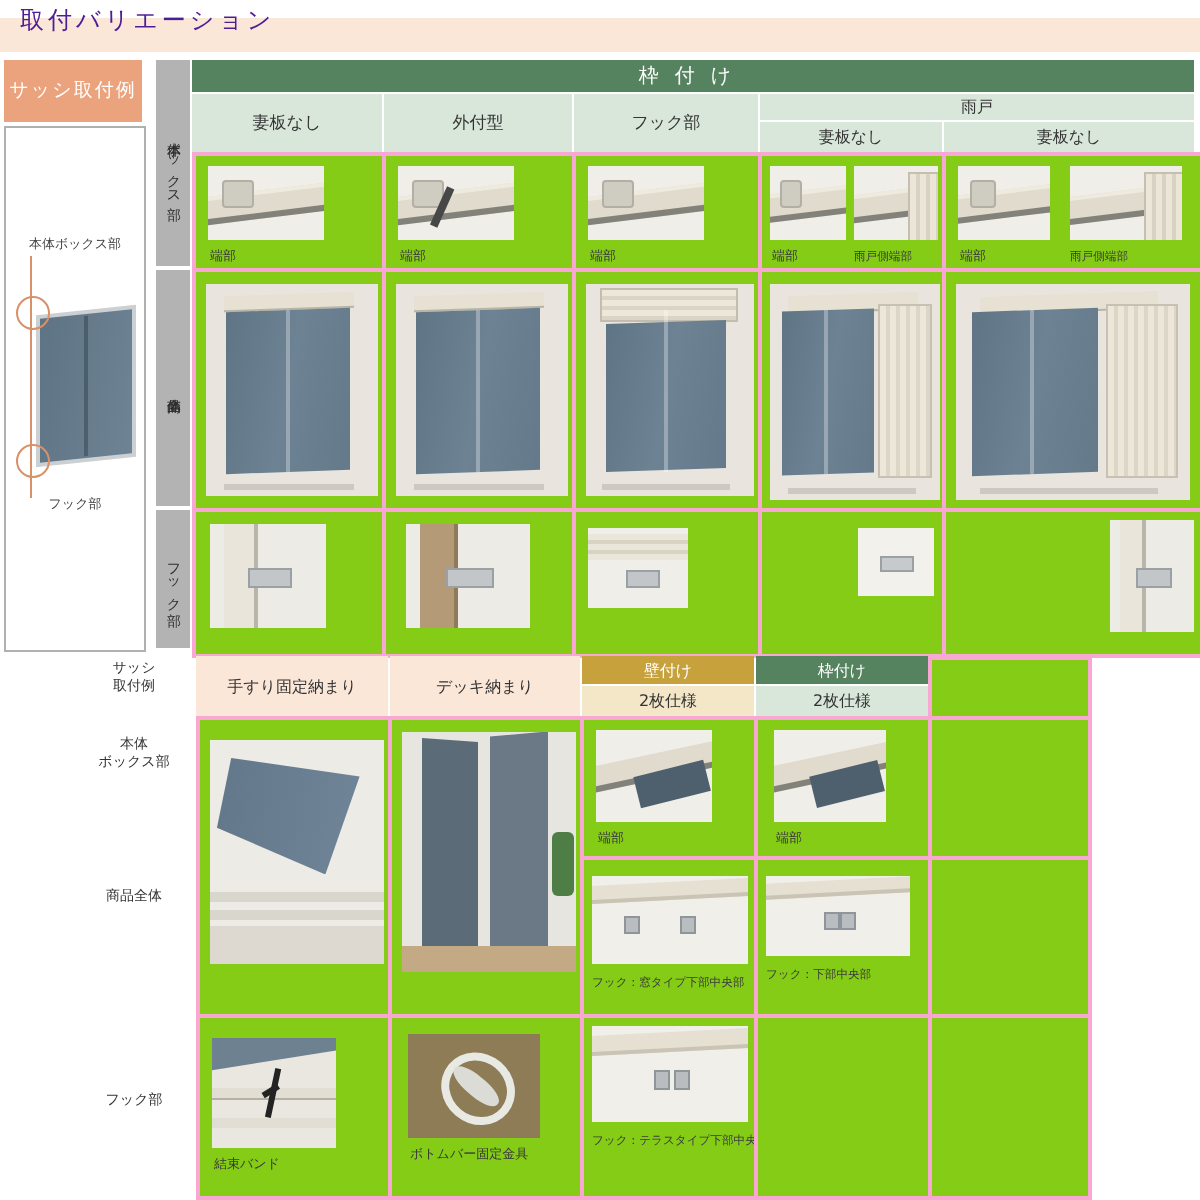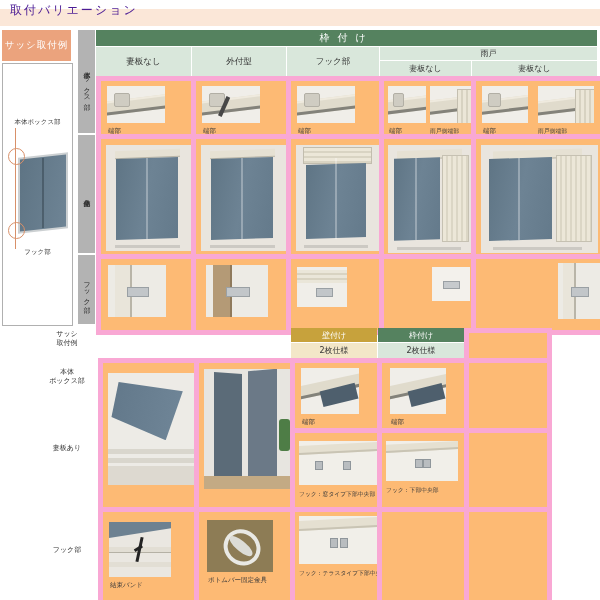--- a/index.html
+++ b/index.html
@@ -16,21 +16,21 @@
          display:flex;align-items:center;justify-content:center;}
   .goldband{position:absolute;background:var(--gold,#c7a23c);color:#fff;font-size:8px;
          display:flex;align-items:center;justify-content:center;}
   .goldlite{position:absolute;background:var(--goldlight,#f3e7c8);color:#333;font-size:8px;
          display:flex;align-items:center;justify-content:center;}
   .peachcell{position:absolute;background:var(--peach,#fbe7d8);color:#333;font-size:8px;
          display:flex;align-items:center;justify-content:center;}
   .vlab{position:absolute;background:var(--gray,#b3b3b3);writing-mode:vertical-rl;text-orientation:upright;
         display:flex;align-items:center;justify-content:center;font-size:7px;color:#2e2e2e;}
   .blab{position:absolute;left:40px;width:54px;text-align:center;font-size:7px;line-height:1.3;color:#333;}
-  .cell{position:absolute;background:#fdba74;border:5px solid #f9a8d4;}
+  .cell{position:absolute;background:#84cc16;border:2px solid #f9a8d4;}
   .capt{position:absolute;font-size:6.5px;color:#3a3a3a;white-space:nowrap;}
   .capt.sm{font-size:5.8px;}
   
   .sidebox{position:absolute;background:#fff;border:1px solid #b0b0b0;}
   .callout{position:absolute;width:100%;text-align:center;font-size:6.5px;color:#444;}
   .cline{position:absolute;width:1px;background:#d89069;}
   .ccirc{position:absolute;width:15px;height:15px;border:1px solid #d89069;border-radius:50%;background:transparent;}
   .sv-win{position:absolute;background:#ccd0d2;transform:skewY(-6deg);}
   .sv-in{position:absolute;inset:2px;background:linear-gradient(100deg,#5e7484,#6e8495);}
   .sv-mid{position:absolute;left:48%;top:4%;width:2px;height:92%;background:rgba(30,40,50,.35);}
@@ -240,31 +240,33 @@
         <i class="h1"></i>
         <i class="h2"></i>
       </div>
   </div>
 
   <div class="blab" style="top:330px;">
     <div>サッシ</div>
     <div>取付例</div>
   </div>
 
+  <div class="peachcell" style="left:98px;top:328px;width:96px;height:30px;">手すり固定納まり</div>
+  <div class="peachcell" style="left:195px;top:328px;width:95px;height:30px;">デッキ納まり</div>
   <div class="goldband" style="left:291px;top:328px;width:86px;height:14px;">壁付け</div>
   <div class="goldlite" style="left:291px;top:343px;width:86px;height:15px;">2枚仕様</div>
   <div class="gband" style="left:378px;top:328px;width:86px;height:14px;font-size:8px;letter-spacing:0;">枠付け</div>
   <div class="glite" style="left:378px;top:343px;width:86px;height:15px;font-size:8px;">2枚仕様</div>
   <div class="cell" style="left:464px;top:328px;width:78px;height:31px;"></div>
 
   <div class="blab" style="top:368px;">
     <div>本体</div>
     <div>ボックス部</div>
   </div>
-  <div class="blab" style="top:444px;">妻板あり</div>
+  <div class="blab" style="top:444px;">商品全体</div>
   <div class="blab" style="top:546px;">フック部</div>
 
   <div class="cell" style="left:98px;top:358px;width:97px;height:150px;">
     <div class="ph s-balc" style="left:5px;top:10px;width:87px;height:112px;">
         <i class="l1"></i>
         <i class="l2"></i>
         <i class="l3"></i>
         <i class="l4"></i>
       </div>
   </div>

